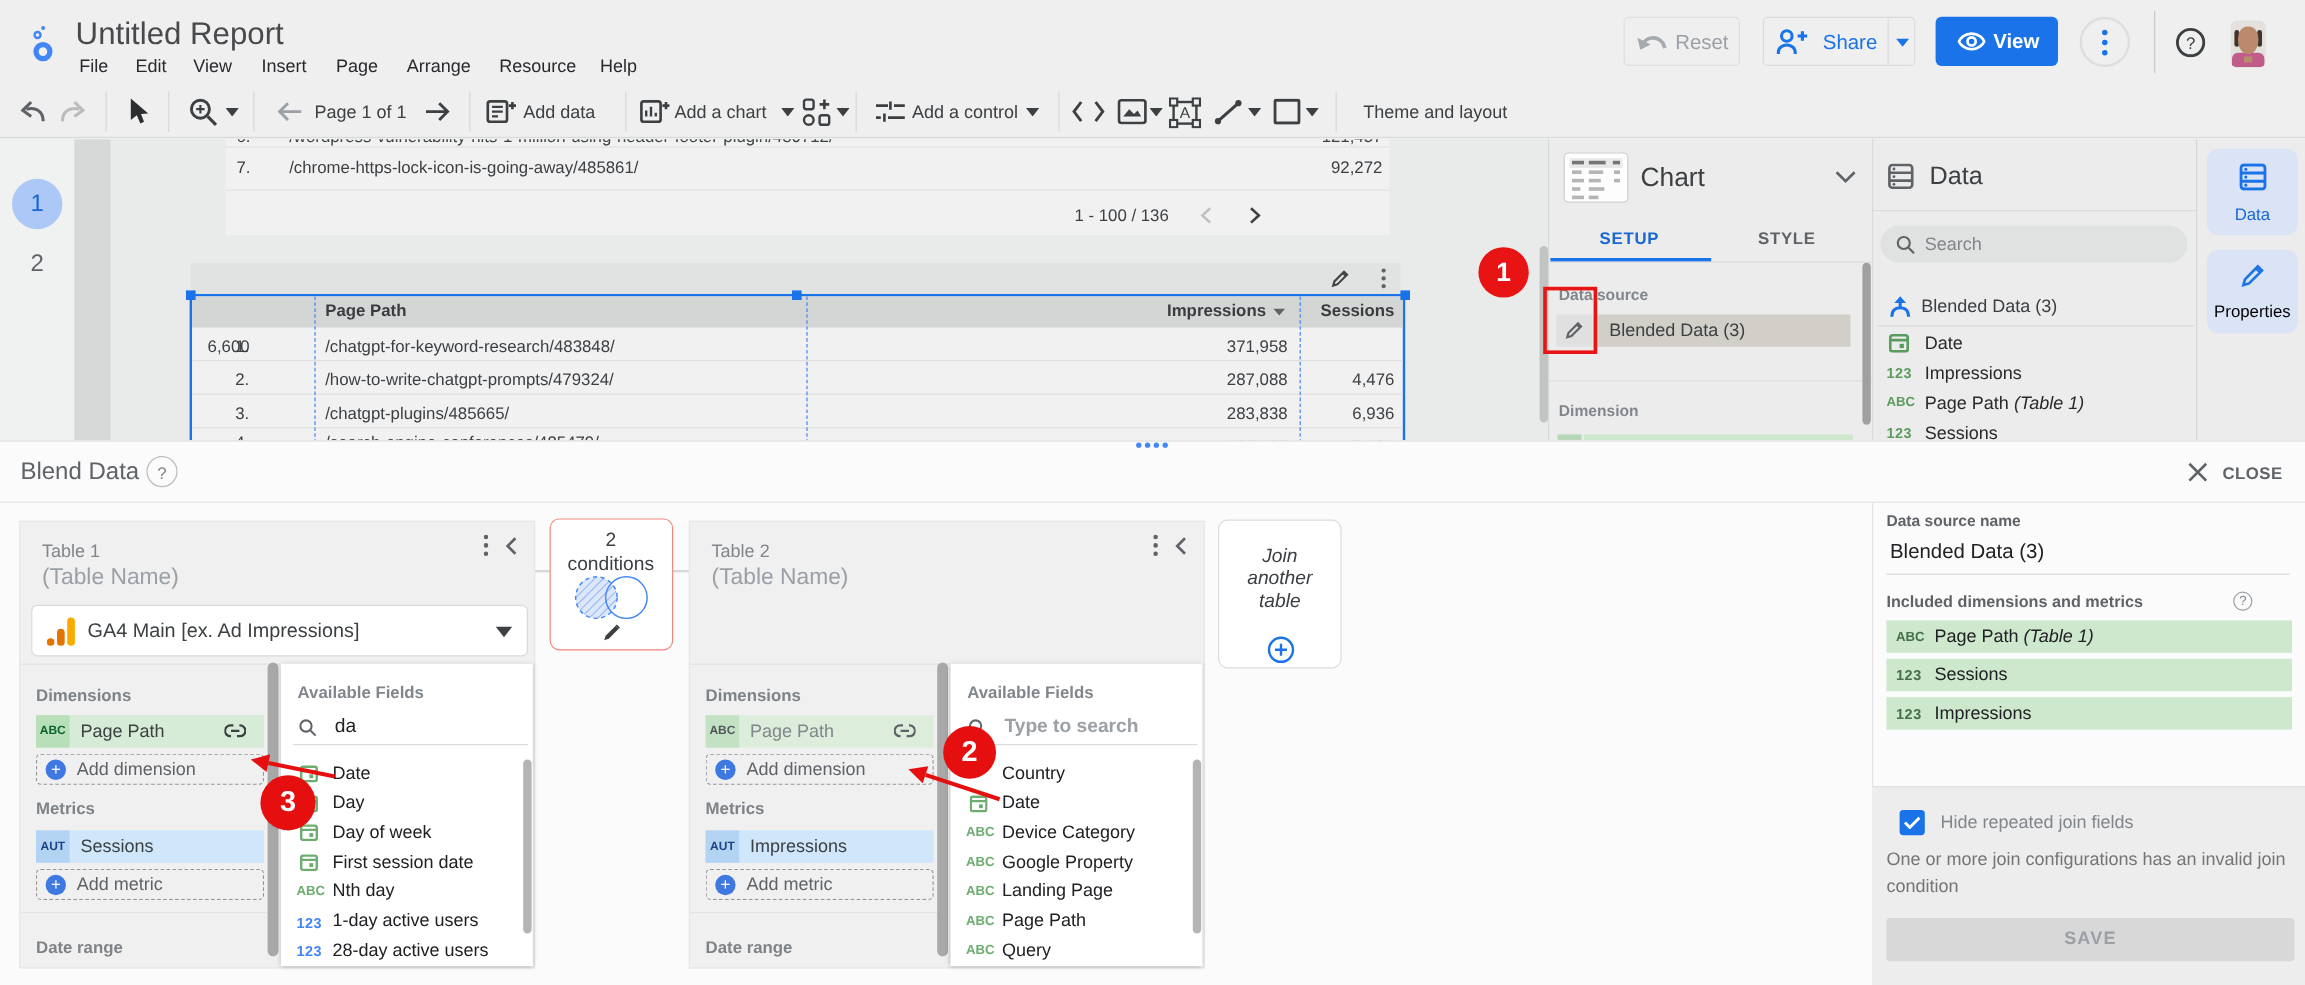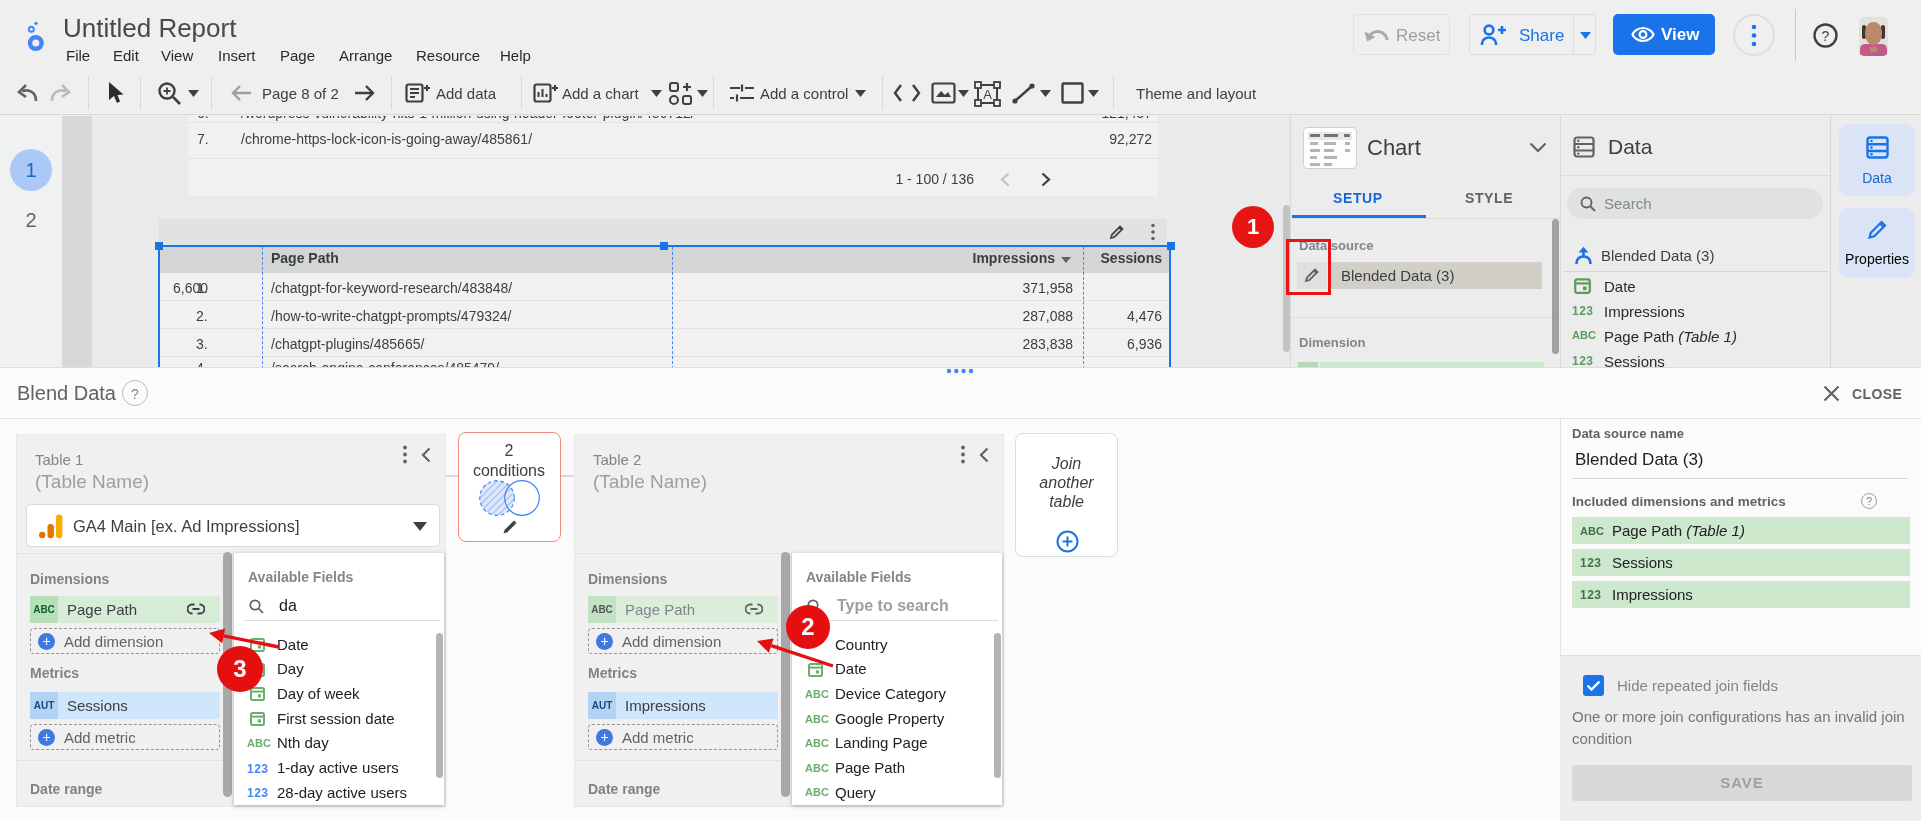--- a/index.html
+++ b/index.html
@@ -94,21 +94,21 @@
     <path d="M16 16 L23 23" stroke="#3c4043" stroke-width="2.6"></path>
     <path d="M6.5 10 h7 M10 6.5 v7" stroke="#3c4043" stroke-width="1.8"></path>
   </svg>
   <svg class="ic" style="left:188px;top:90px;" width="11" height="7" viewBox="0 0 11 7">
       <path d="M0 0 L11 0 L5.5 7 Z" fill="#3c4043"></path>
     </svg>
   <div class="abs" style="left:211px;top:76px;width:1px;height:34px;background:#d9d9d9;"></div>
   <svg class="ic" style="left:230px;top:83px;" width="22" height="20" viewBox="0 0 22 20">
     <path d="M21 10 H3 M10 3 L3 10 L10 17" fill="none" stroke="#9aa0a6" stroke-width="2.4"></path>
   </svg>
-  <div class="abs" style="left:262px;top:85px;font-size:15px;color:#3c4043;">Page 8 of 2</div>
+  <div class="abs" style="left:262px;top:85px;font-size:15px;color:#3c4043;">Page 1 of 1</div>
   <svg class="ic" style="left:354px;top:83px;" width="22" height="20" viewBox="0 0 22 20">
     <path d="M1 10 H19 M12 3 L19 10 L12 17" fill="none" stroke="#3c4043" stroke-width="2.4"></path>
   </svg>
   <div class="abs" style="left:391px;top:76px;width:1px;height:34px;background:#d9d9d9;"></div>
   <svg class="ic" style="left:405px;top:81px;" width="25" height="24" viewBox="0 0 25 24">
     <rect x="1.5" y="3.5" width="16" height="17" rx="2" fill="none" stroke="#3c4043" stroke-width="2.2"></rect>
     <path d="M5 8 h9 M5 12 h9 M5 16 h5" stroke="#3c4043" stroke-width="1.8"></path>
     <path d="M19 7 h6 M22 4 v6" stroke="#3c4043" stroke-width="2.2"></path>
   </svg>
   <div class="abs" style="left:436px;top:85px;font-size:15px;color:#3c4043;">Add data</div>

